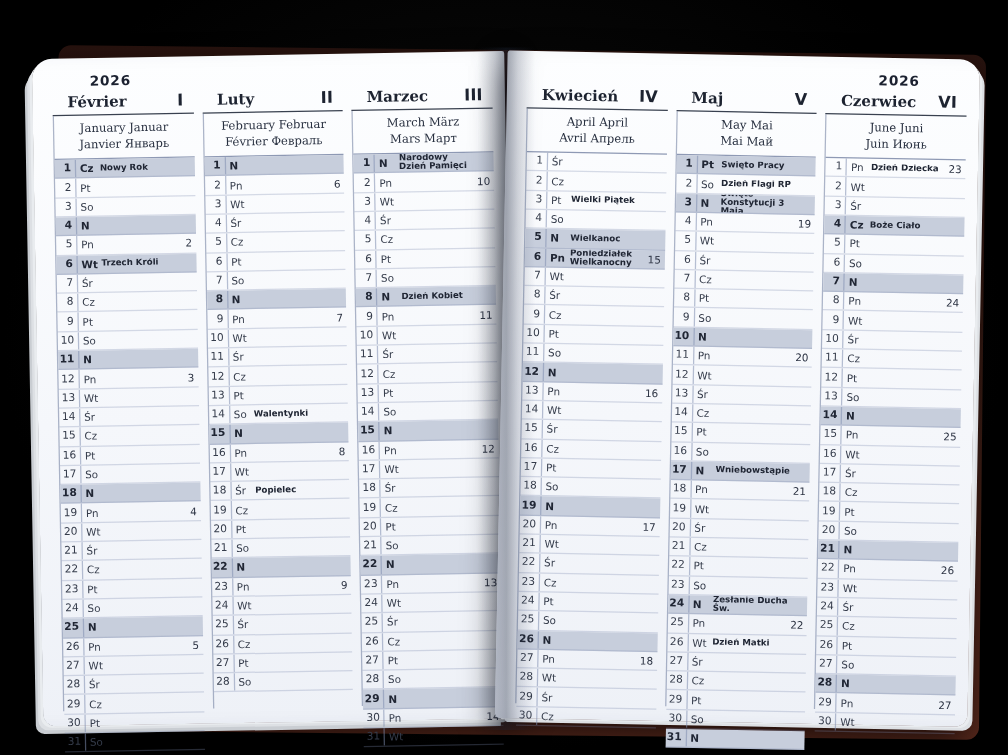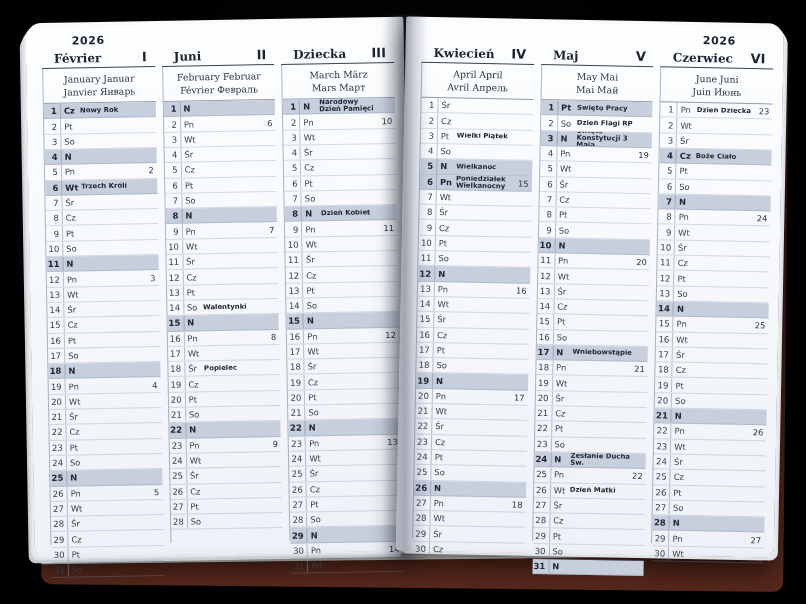--- a/index.html
+++ b/index.html
@@ -15,21 +15,21 @@
     position:absolute;left:44px;top:40px;width:742px;height:548px;
     background:linear-gradient(180deg,#27120e 0%,#3c1d15 55%,#57281c 100%);
     border-radius:10px;transform:rotate(.6deg);
   }
   
   .page-block{
     position:absolute;left:38px;top:546px;width:690px;height:14px;
     background:repeating-linear-gradient(180deg,#e9e7e1 0 2px,#cfccc3 2px 3px);
     transform:rotate(-.7deg);border-radius:0 0 6px 6px;
   }
-  .book{position:absolute;left:30px;top:16px;width:748px;height:548px;}
+  .book{position:absolute;left:30px;top:40px;width:748px;height:548px;}
   .page{
     position:absolute;top:4px;width:378px;height:534px;box-sizing:border-box;
     background:linear-gradient(180deg,#fdfeff 0%,#f5f7fb 55%,#eef1f7 100%);
   }
   .page-left{
     left:0;border-radius:16px 2px 4px 10px;transform:rotate(-1deg);
     box-shadow:-3px 2px 0 -1px #e9ecef,-6px 5px 0 -2px #dde0e4,-9px 9px 0 -3px #c9cdd2,
       0 12px 26px rgba(0,0,0,.65),
       inset -20px 0 26px -20px rgba(45,55,85,.38);
   }
@@ -288,21 +288,21 @@
     <span class="d-num">31</span>
     <span class="d-ab">So</span>
     <span class="d-label"></span>
     <span class="d-week"></span>
   </div>
               </div>
     </div>
   </div>
           <div class="month">
     <div class="m-head">
-      <span class="m-name">Juni</span>
+      <span class="m-name">Luty</span>
       <span class="m-roman">II</span>
     </div>
     <div class="m-body">
       <div class="m-intl">
         <div class="m-intl-line">February Februar</div>
         <div class="m-intl-line">Février Февраль</div>
       </div>
       <div class="m-days">
                 <div class="day-row hl">
     <span class="d-num">1</span>
@@ -470,21 +470,21 @@
     <span class="d-num">28</span>
     <span class="d-ab">So</span>
     <span class="d-label"></span>
     <span class="d-week"></span>
   </div>
               </div>
     </div>
   </div>
           <div class="month">
     <div class="m-head">
-      <span class="m-name">Dziecka</span>
+      <span class="m-name">Marzec</span>
       <span class="m-roman">III</span>
     </div>
     <div class="m-body">
       <div class="m-intl">
         <div class="m-intl-line">March März</div>
         <div class="m-intl-line">Mars Март</div>
       </div>
       <div class="m-days">
                 <div class="day-row hl">
     <span class="d-num">1</span>

